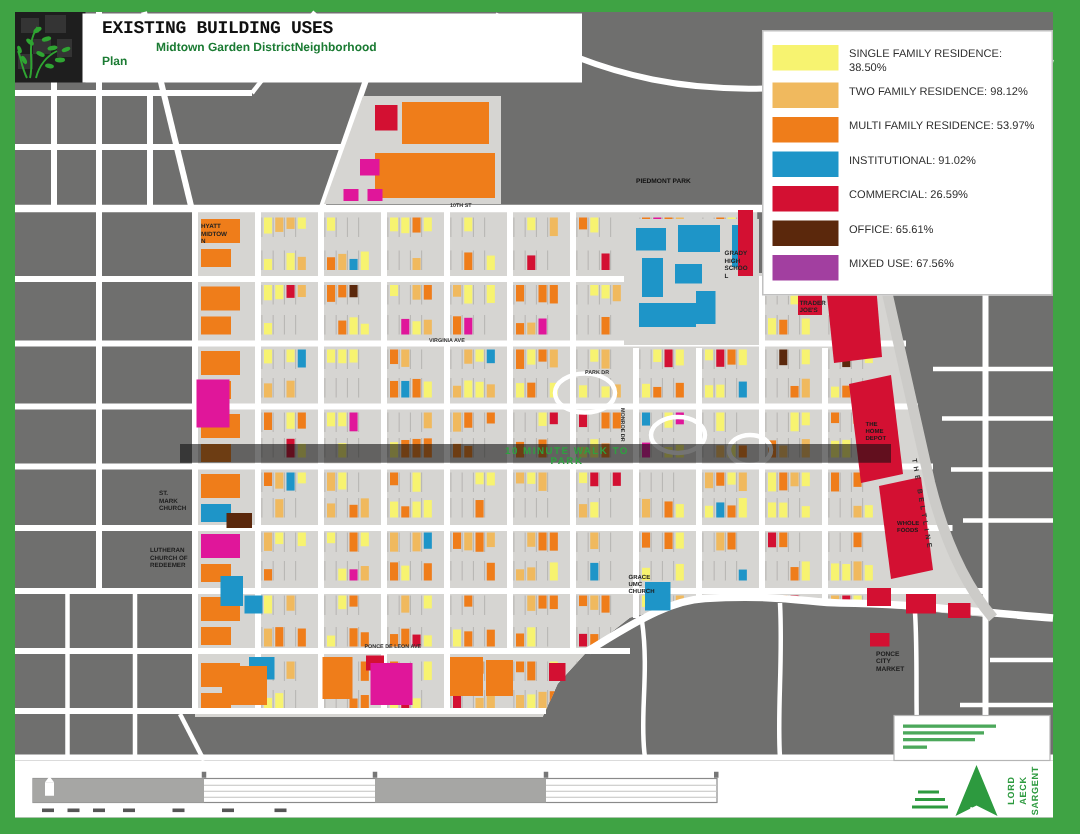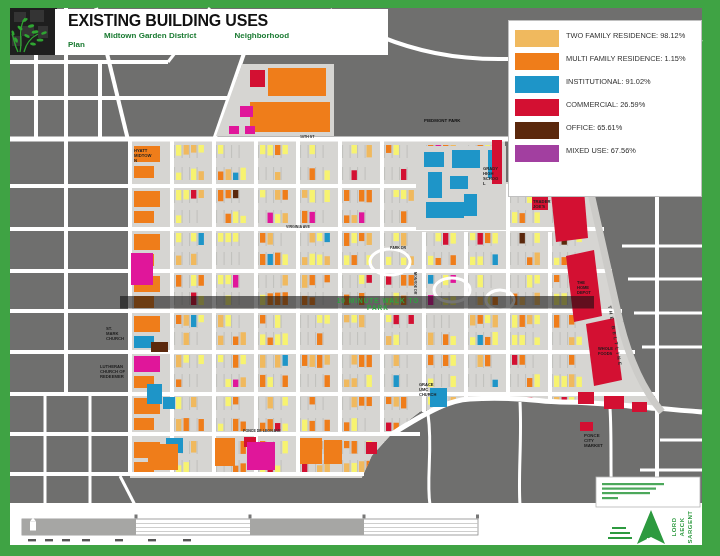--- a/index.html
+++ b/index.html
@@ -1,23 +1,23 @@
 <!DOCTYPE html>
 <html><head>
 <meta charset="utf-8">
 <style>
   html,body{margin:0;padding:0;background:#444;}
   .stage{position:relative;width:720px;height:556px;overflow:hidden;
          font-family:"Liberation Sans",sans-serif;background:#3FA344;}
   svg{position:absolute;left:0;top:0;}
   .title-card{position:absolute;left:55px;top:9px;width:333px;height:46px;
               background:#fff;box-sizing:border-box;padding:3px 6px 0 13px;}
-  .title-card h1{margin:0;font-size:16px;font-weight:bold;color:#111;letter-spacing:-0.2px;}
+  .title-card h1{margin:0;font-size:12px;font-weight:bold;color:#111;letter-spacing:-0.2px;font-family:Liberation Mono, monospace;}
   .subtitle{margin-top:1px;font-size:8px;font-weight:bold;color:#1B7B33;line-height:9px;}
-  .subtitle .l1{display:flex;gap:38px;padding-left:36px;}
+  .subtitle .l1{display:flex;padding-left:36px;}
   .legend{position:absolute;left:508px;top:20px;width:194px;height:177px;
           background:#fff;border:1px solid #c0c0c0;box-sizing:border-box;
           padding:9px 6px 6px 6px;display:flex;flex-direction:column;gap:6px;}
   .legend-row{display:flex;align-items:flex-start;gap:7px;}
   .swatch{width:44px;height:17px;flex:0 0 44px;}
   .legend-label{font-size:7.4px;line-height:8.6px;color:#2e2e2e;padding-top:2px;}
 </style>
 </head>
 <body>
 
@@ -1312,26 +1312,30 @@
       <div class="l1">
         <span>Midtown Garden District</span>
         <span>Neighborhood</span>
       </div>
       <div class="l2">Plan</div>
     </div>
   </div>
 
   <div class="legend" id="legend">
       <div class="legend-row">
+        <div class="swatch" style="background: rgb(247, 243, 112);"></div>
+        <div class="legend-label">SINGLE FAMILY RESIDENCE: 38.50%</div>
+      </div>
+      <div class="legend-row">
         <div class="swatch" style="background: rgb(240, 185, 94);"></div>
         <div class="legend-label">TWO FAMILY RESIDENCE: 98.12%</div>
       </div>
       <div class="legend-row">
         <div class="swatch" style="background: rgb(239, 125, 26);"></div>
-        <div class="legend-label">MULTI FAMILY RESIDENCE: 1.15%</div>
+        <div class="legend-label">MULTI FAMILY RESIDENCE: 53.97%</div>
       </div>
       <div class="legend-row">
         <div class="swatch" style="background: rgb(30, 149, 200);"></div>
         <div class="legend-label">INSTITUTIONAL: 91.02%</div>
       </div>
       <div class="legend-row">
         <div class="swatch" style="background: rgb(211, 16, 50);"></div>
         <div class="legend-label">COMMERCIAL: 26.59%</div>
       </div>
       <div class="legend-row">

